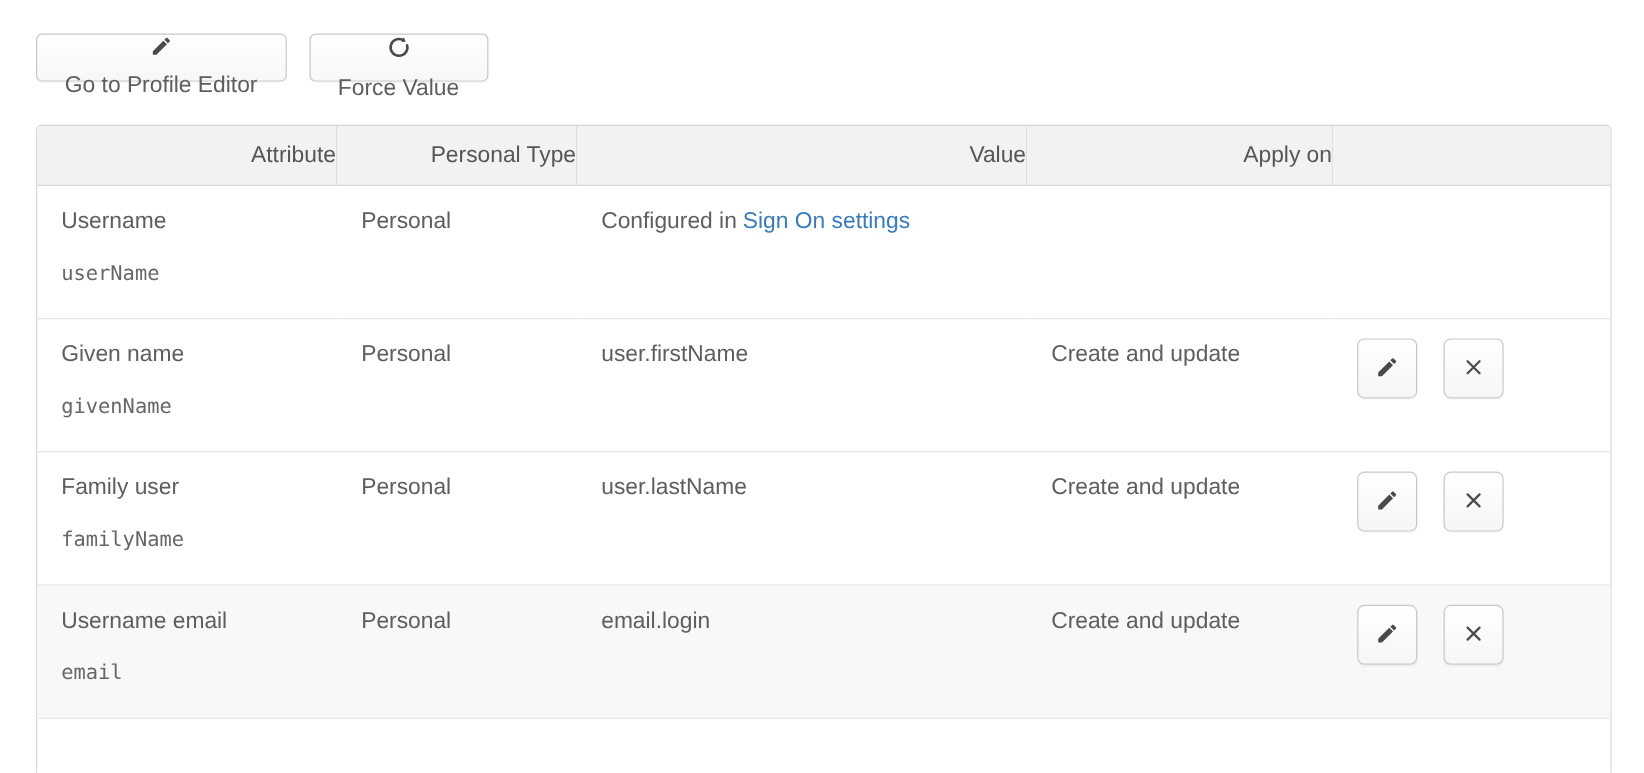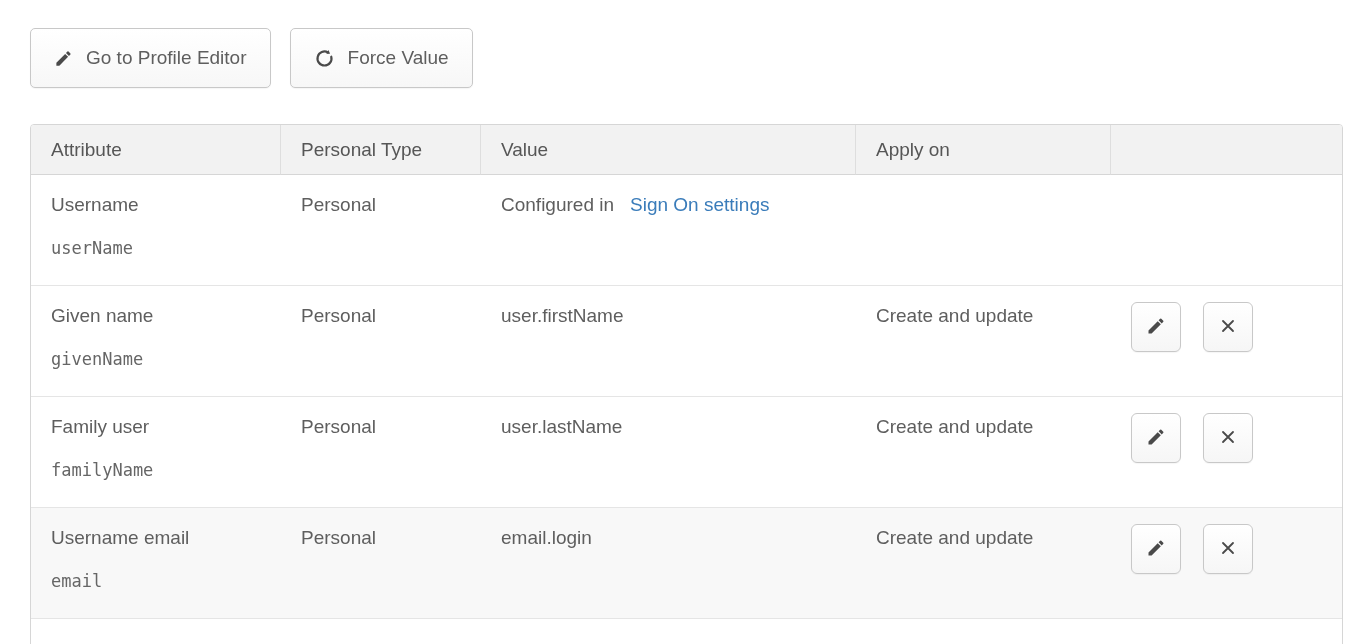--- a/index.html
+++ b/index.html
@@ -6,42 +6,42 @@
     --text:#5e5e5e; --mono-text:#666666; --link:#3a7cba;
     --header-bg:#f2f2f2; --border:#d6d6d6; --row-border:#e5e5e5;
     --button-border:#c8c8c8; --icon:#4a4a4a; --row-hover-bg:#f8f8f8;
   }
   *{box-sizing:border-box; margin:0; padding:0;}
   html,body{width:1370px; height:644px; overflow:hidden; background:#fff;
     font-family:"Liberation Sans", sans-serif; color:var(--text);}
   .page{padding:28px 0 0 30px;}
   
   .toolbar{display:flex; gap:19px; margin-bottom:36px;}
-  .btn{display:inline-flex; align-items:center; gap:13px; height:60px;
+  .btn{display:inline-flex; align-items:center; gap:13px; height:40px;
     padding:0 23px; background:linear-gradient(#ffffff,#f7f7f7);
     border:1px solid var(--button-border); border-radius:5px;
     font-family:"Liberation Sans", sans-serif; font-size:19px; color:var(--text);
-    cursor:pointer; box-shadow:0 1px 1px rgba(0,0,0,0.04);}
+    cursor:pointer; box-shadow:0 1px 1px rgba(0,0,0,0.04);flex-direction:column;}
   .btn svg{display:block;}
   
   .table-wrap{width:1313px; border:1px solid var(--border);
     border-radius:4px 4px 0 0; overflow:hidden;}
   table{width:100%; border-collapse:separate; border-spacing:0; table-layout:fixed;}
-  th{height:50px; background:var(--header-bg); text-align:left;
+  th{height:50px; background:var(--header-bg); text-align:right;
     font-weight:normal; font-size:19px; color:#565656; padding:0 0 0 20px;
     border-right:1px solid #dedede; border-bottom:1px solid var(--border);}
   th:last-child{border-right:none;}
   td{vertical-align:top; padding:19px 10px 0 20px; height:111px;
     border-bottom:1px solid var(--row-border); font-size:19px; color:var(--text);}
   tr.filler td{border-bottom:none; height:60px;}
   tr.highlight td{background:var(--row-hover-bg);}
   .attr-label{font-size:19px; color:var(--text);}
   .attr-name{margin-top:22px; font-family:"DejaVu Sans Mono","Liberation Mono",monospace;
     font-size:17px; color:var(--mono-text);}
-  .cell-link{color:var(--link); text-decoration:none; cursor:pointer; margin-left:16px;}
+  .cell-link{color:var(--link); text-decoration:none; cursor:pointer; margin-left:5px;}
   .actions-cell{padding-top:16px;}
   .actions{display:flex; gap:22px;}
   .icon-btn{width:50px; height:50px; display:flex; align-items:center; justify-content:center;
     background:linear-gradient(#ffffff,#f6f6f6); border:1px solid var(--button-border);
     border-radius:6px; color:var(--icon); cursor:pointer; box-shadow:0 1px 1px rgba(0,0,0,0.04);}
   .icon{color:var(--icon);}
 </style>
 </head>
 <body>
 

